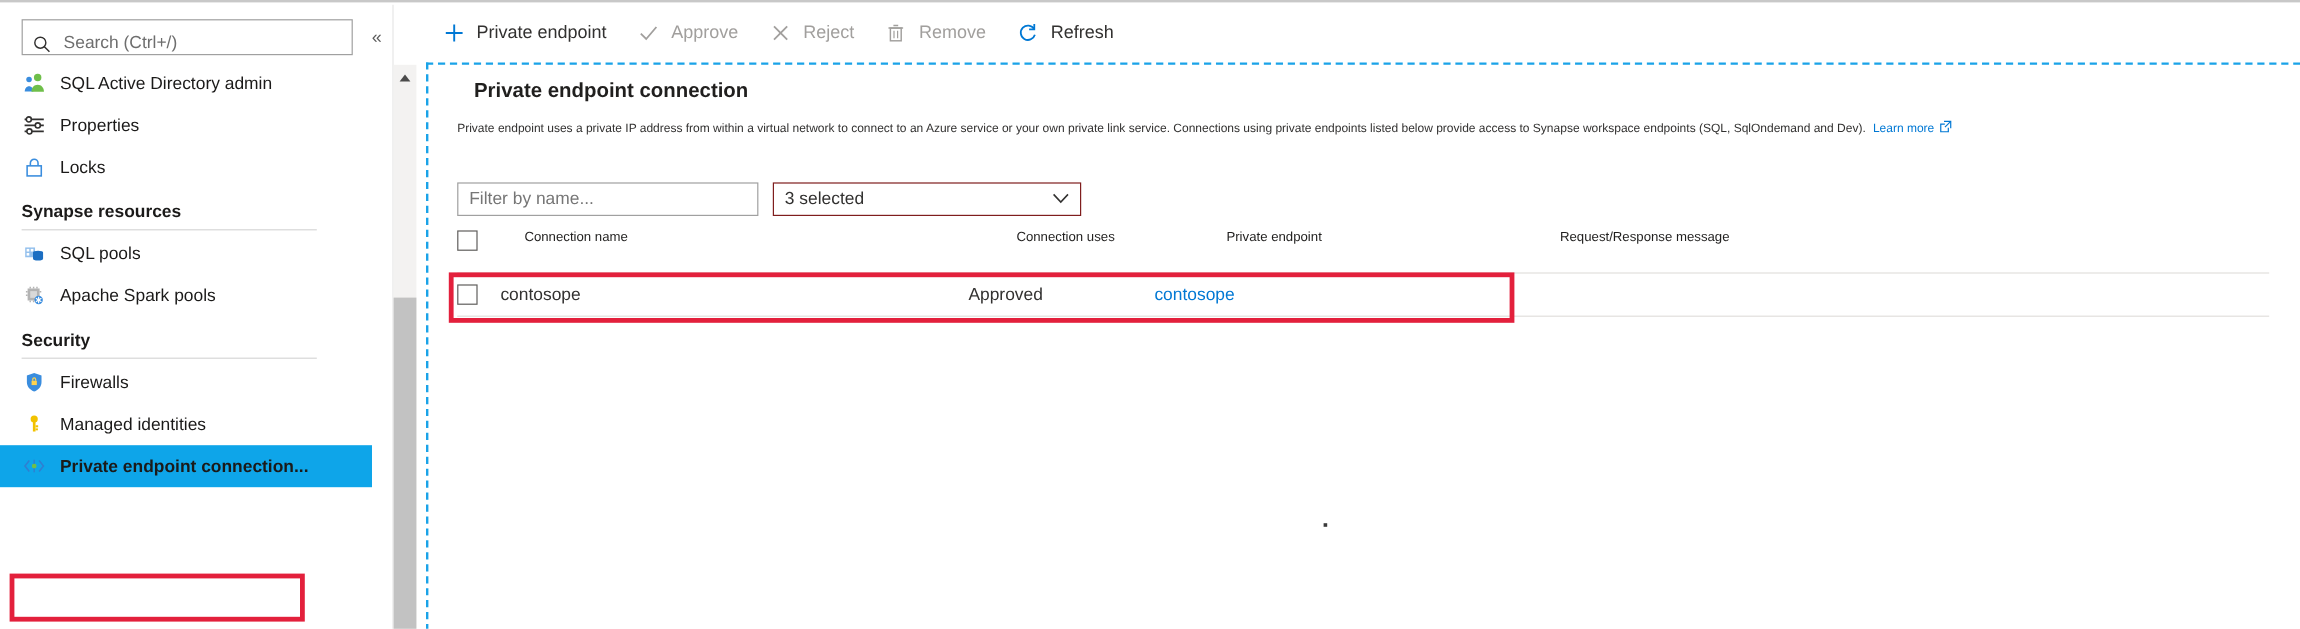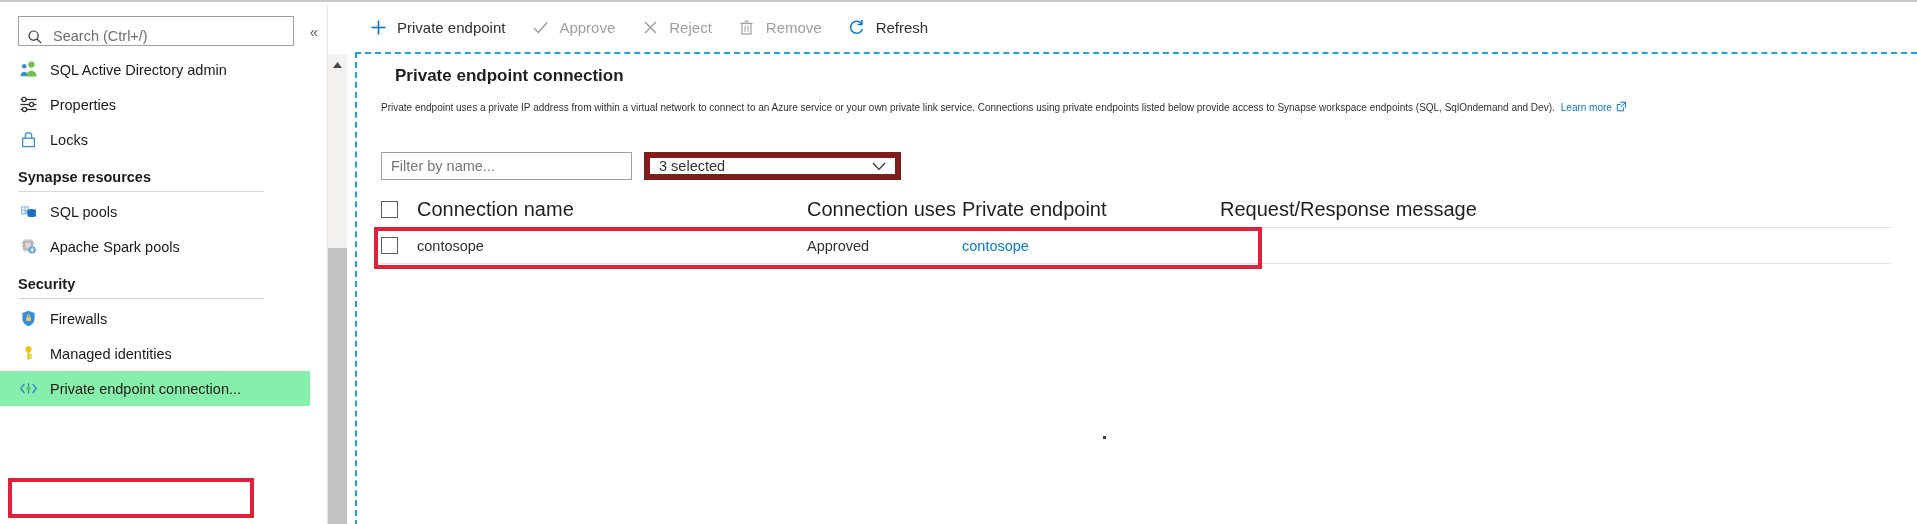--- a/index.html
+++ b/index.html
@@ -55,21 +55,21 @@
   }
   .nav-item .ico {
     width: 20px; height: 20px; flex: 0 0 20px;
     margin-right: 12px;
     display: flex; align-items: center; justify-content: center;
   }
   .nav-item .lbl {
     font-size: 14.5px; color: #1b1a19;
     white-space: nowrap; overflow: hidden;
   }
-  .nav-item.selected { background: #86efac; }
+  .nav-item.selected { background: #0ea5e9; font-weight: bold; }
 
   .nav-group {
     padding-left: 18px; margin-top: 12px; width: 292px;
   }
   .nav-group .gl {
     font-size: 14.5px; font-weight: bold; color: #1b1a19;
     padding-bottom: 6px; display: block;
   }
   .nav-group .gline {
     border-bottom: 1px solid #d6d6d6; width: 246px; margin-bottom: 2px;
@@ -166,33 +166,33 @@
     width: 251px; height: 28px;
     border: 1px solid #a0a0a0; background: #fff;
     padding: 0 9px; outline: 0;
     font-family: "Liberation Sans", sans-serif;
     font-size: 14.5px; color: #323130;
   }
   #filter-input::placeholder { color: #767676; opacity: 1; }
   #state-select {
     margin-left: 12px;
     width: 257px; height: 28px;
-    border: 6px solid #7f1d1d; background: #fff;
+    border: 1px solid #7f1d1d; background: #fff;
     display: flex; align-items: center; justify-content: space-between;
     padding: 0 9px; cursor: pointer;
     font-size: 14.5px; color: #323130;
   }
 
   
   #tbl { position: absolute; left: 26px; top: 138px; width: 1510px; }
   .thead {
-    display: flex; align-items: center;
+    display: flex; align-items: flex-start;
     height: 36px;
     border-bottom: 1px solid #e1dfdd;
-    font-size: 20px; color: #201f1e;
+    font-size: 11px; color: #201f1e; gap: 20px;
   }
   .trow {
     display: flex; align-items: center;
     height: 36px;
     border-bottom: 1px solid #e1dfdd;
     font-size: 14.5px; color: #323130;
   }
   .cb-cell { width: 36px; flex: 0 0 36px; display: flex; align-items: center; }
   .cbox {
     width: 17px; height: 17px;

